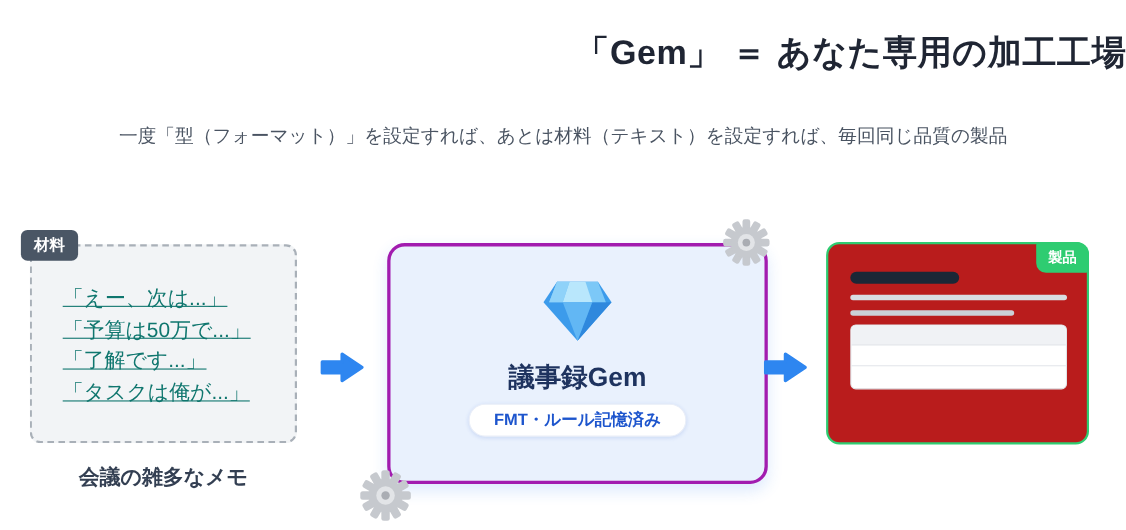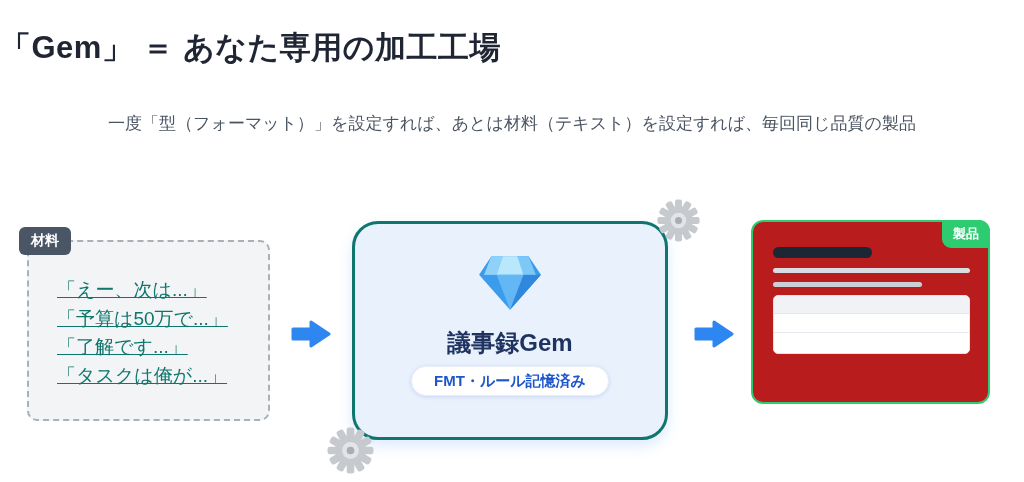--- a/index.html
+++ b/index.html
@@ -6,33 +6,33 @@
   html, body { background: #ffffff; }
   body {
     font-family: "Liberation Sans", "DejaVu Sans", sans-serif;
     width: 1024px; height: 482px; overflow: hidden;
   }
   .canvas { position: relative; width: 1024px; height: 482px; background: #ffffff; }
 
   
   .title {
     position: absolute; top: 27px; left: 0; width: 1024px;
-    text-align: left; font-size: 31px; font-weight: 800;
+    text-align: right; font-size: 31px; font-weight: 800;
     color: #1f2533; letter-spacing: 0.5px;
   }
   .subtitle {
     position: absolute; top: 109px; left: 0; width: 1024px;
     text-align: center; font-size: 17px; line-height: 30px;
     color: #4a5462; font-weight: 500;
   }
 
   
   .materials-box {
     position: absolute; left: 27px; top: 222px; width: 243px; height: 181px;
-    background: #f2f4f6; border: 2px dashed #a9b0b8; border-radius: 10px; margin-top: 18px;
+    background: #f2f4f6; border: 2px dashed #a9b0b8; border-radius: 10px;
   }
   .materials-badge {
     position: absolute; left: -10px; top: -15px;
     background: #4a5665; color: #ffffff; font-size: 14px; font-weight: 700;
     padding: 4px 12px; border-radius: 6px; line-height: 1.4;
   }
   .notes { padding: 34px 10px 0 28px; }
   .note-line {
     display: block; color: #0f766e; font-size: 19px; line-height: 28.5px;
     white-space: nowrap;
@@ -45,22 +45,22 @@
   .caption-left { left: 27px; width: 243px; }
   .caption-right { left: 751px; width: 239px; }
 
   
   .flow-arrow { position: absolute; width: 40px; height: 30px; }
   .arrow-1 { left: 291px; top: 319px; }
   .arrow-2 { left: 694px; top: 319px; }
 
   
   .gem-box {
-    position: absolute; left: 352px; top: 221px; width: 316px; height: 219px;
-    background: #e9f1fd; border: 3px solid #0f766e; border-radius: 26px;
+    position: absolute; left: 352px; top: 221px; width: 346px; height: 219px;
+    background: #e9f1fd; border: 3px solid #a21caf; border-radius: 16px;
     box-shadow: 0 6px 14px rgba(43,124,240,0.16);
     text-align: center; padding-top: 30px;
   }
   .gem-icon { width: 66px; height: 58px; display: inline-block; }
   .gem-name {
     margin-top: 12px; font-size: 24px; font-weight: 800; color: #1e335f;
     line-height: 30px;
   }
   .gem-pill {
     display: inline-block; margin-top: 8px;
@@ -115,20 +115,21 @@
 
   <div class="materials-box">
     <span class="materials-badge">材料</span>
     <div class="notes">
       <span class="note-line">「えー、次は...」</span>
       <span class="note-line">「予算は50万で...」</span>
       <span class="note-line">「了解です...」</span>
       <span class="note-line">「タスクは俺が...」</span>
     </div>
   </div>
+  <div class="caption caption-left">会議の雑多なメモ</div>
 
   <svg class="flow-arrow arrow-1" viewBox="0 0 40 30">
     <path d="M2 10 H20 V3 L38 15 L20 27 V20 H2 Z" fill="#2e86f0" stroke="#2e86f0" stroke-width="3" stroke-linejoin="round"></path>
   </svg>
 
   <div class="gem-box">
     <svg class="gem-icon" viewBox="0 0 64 56">
       <polygon points="14,2 50,2 62,20 32,54 2,20" fill="#3c9beb"></polygon>
       <polygon points="45,20 62,20 32,54" fill="#2f88dd"></polygon>
       <polygon points="14,2 50,2 57,20 7,20" fill="#7cc8f7"></polygon>

